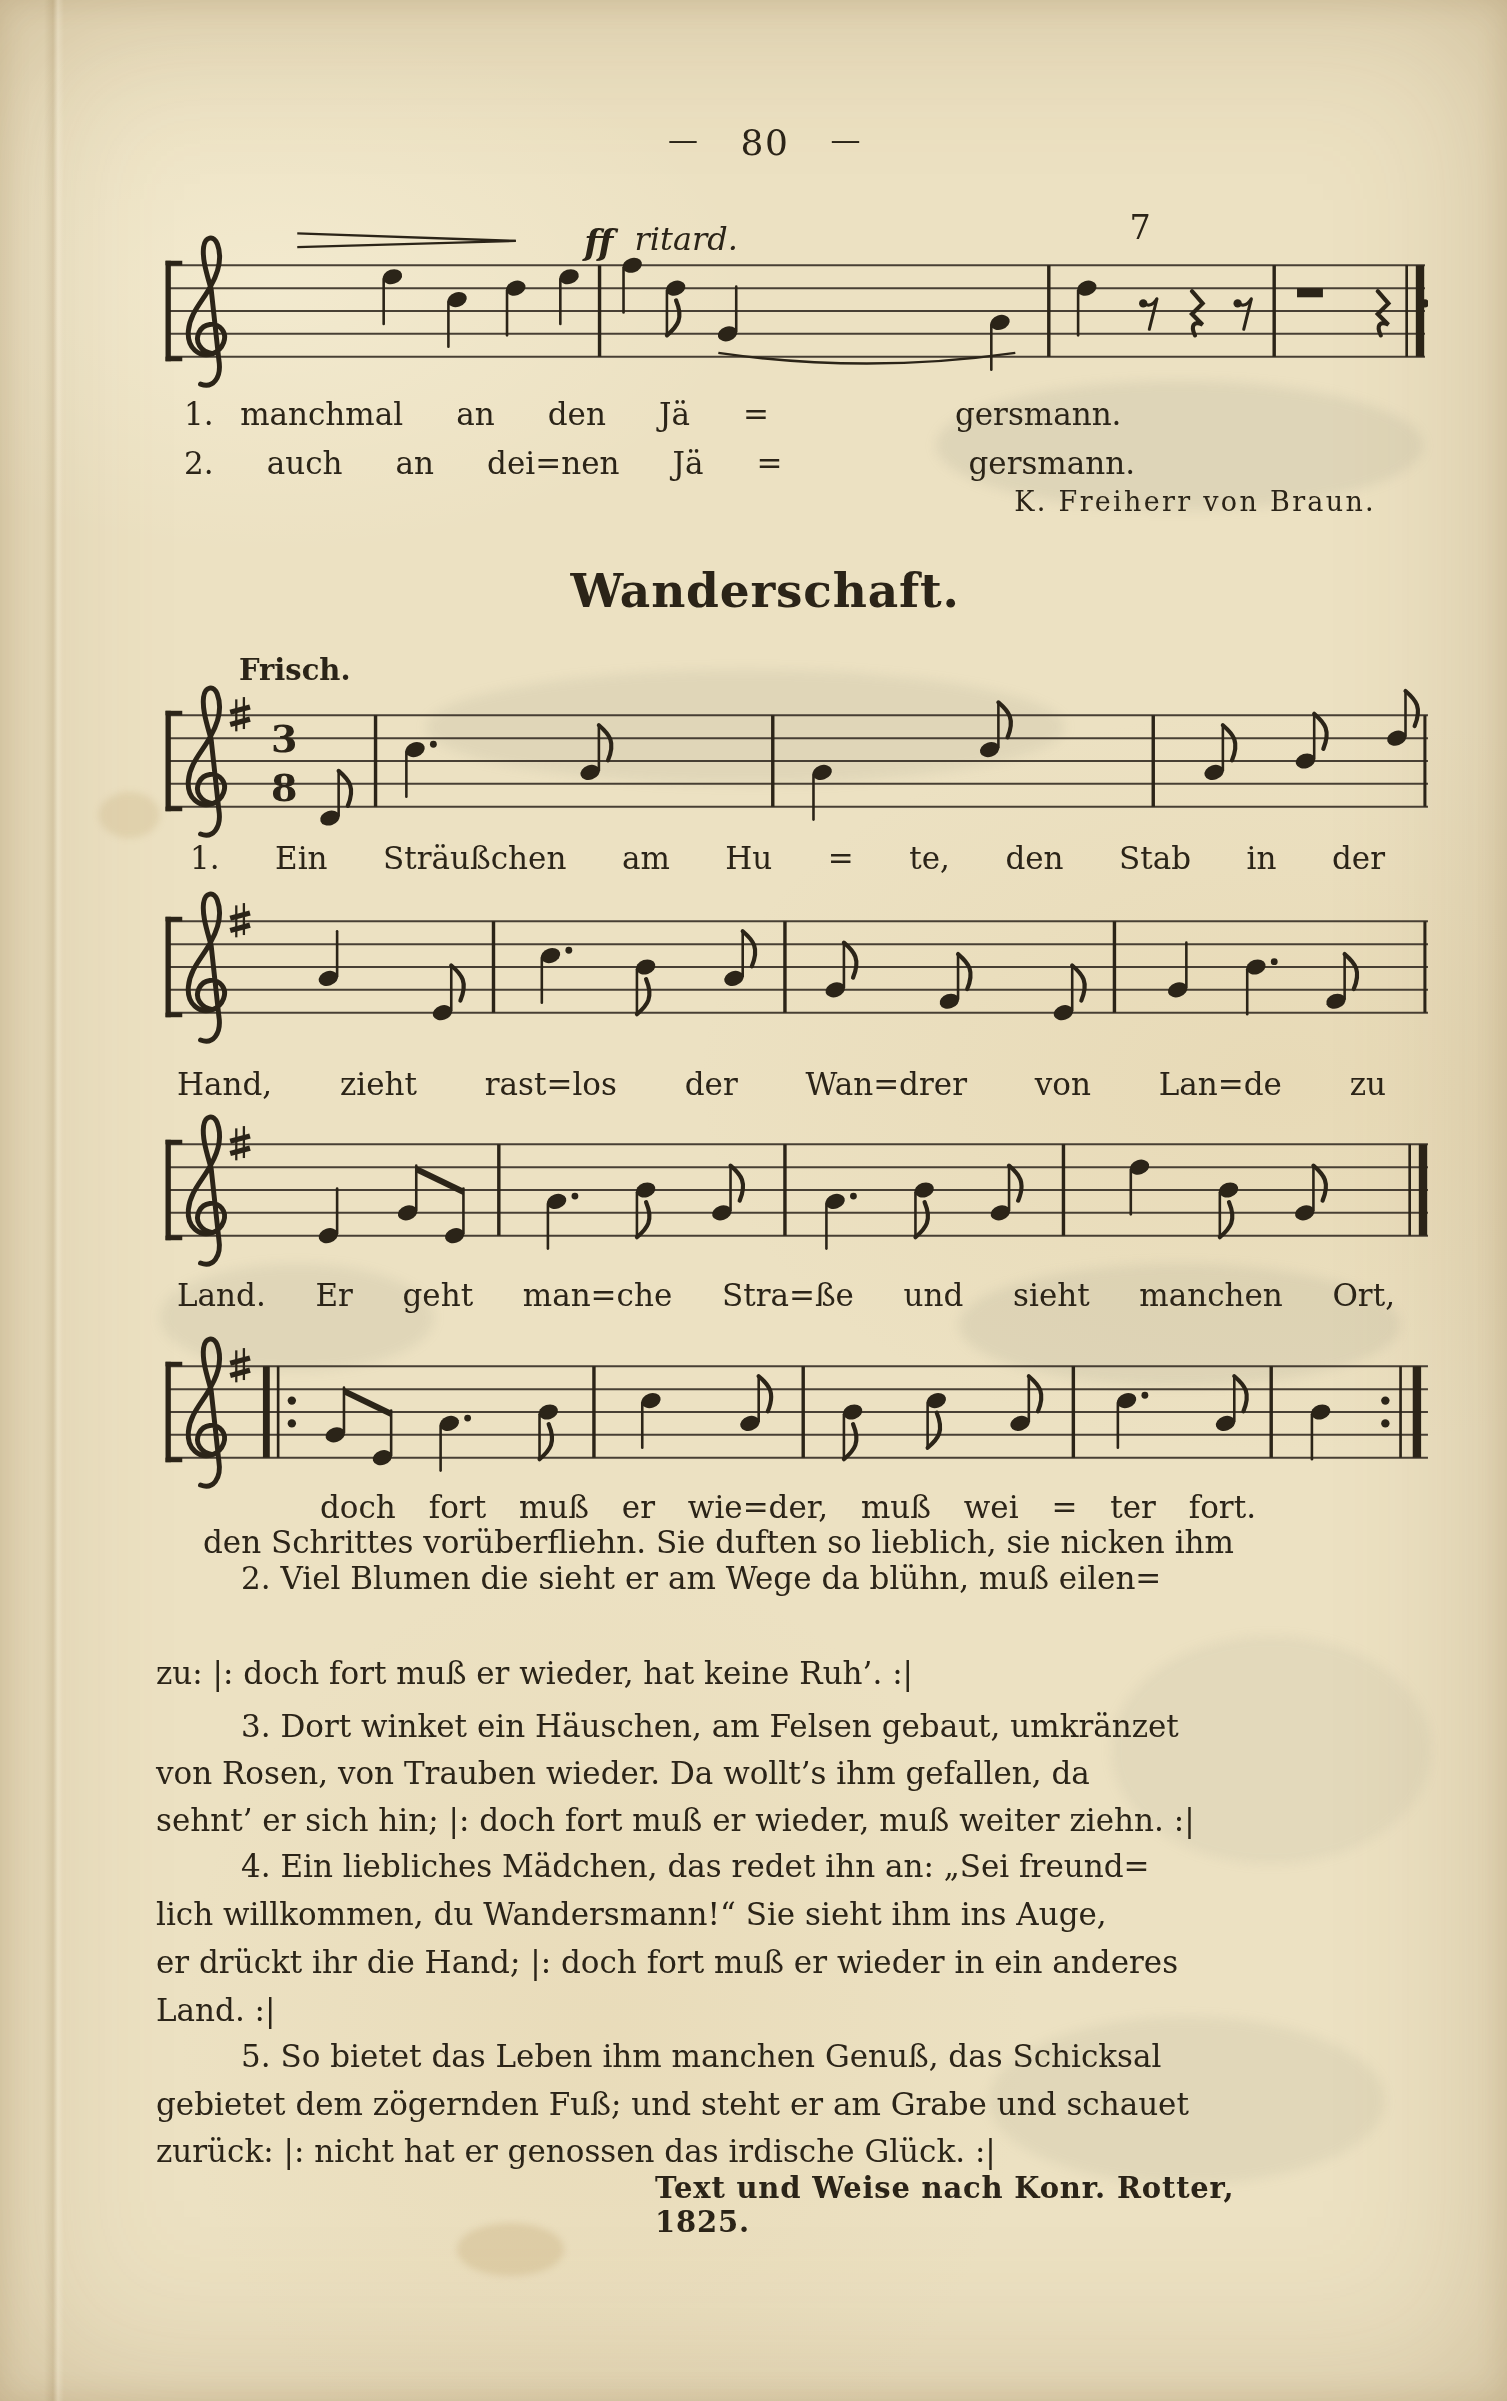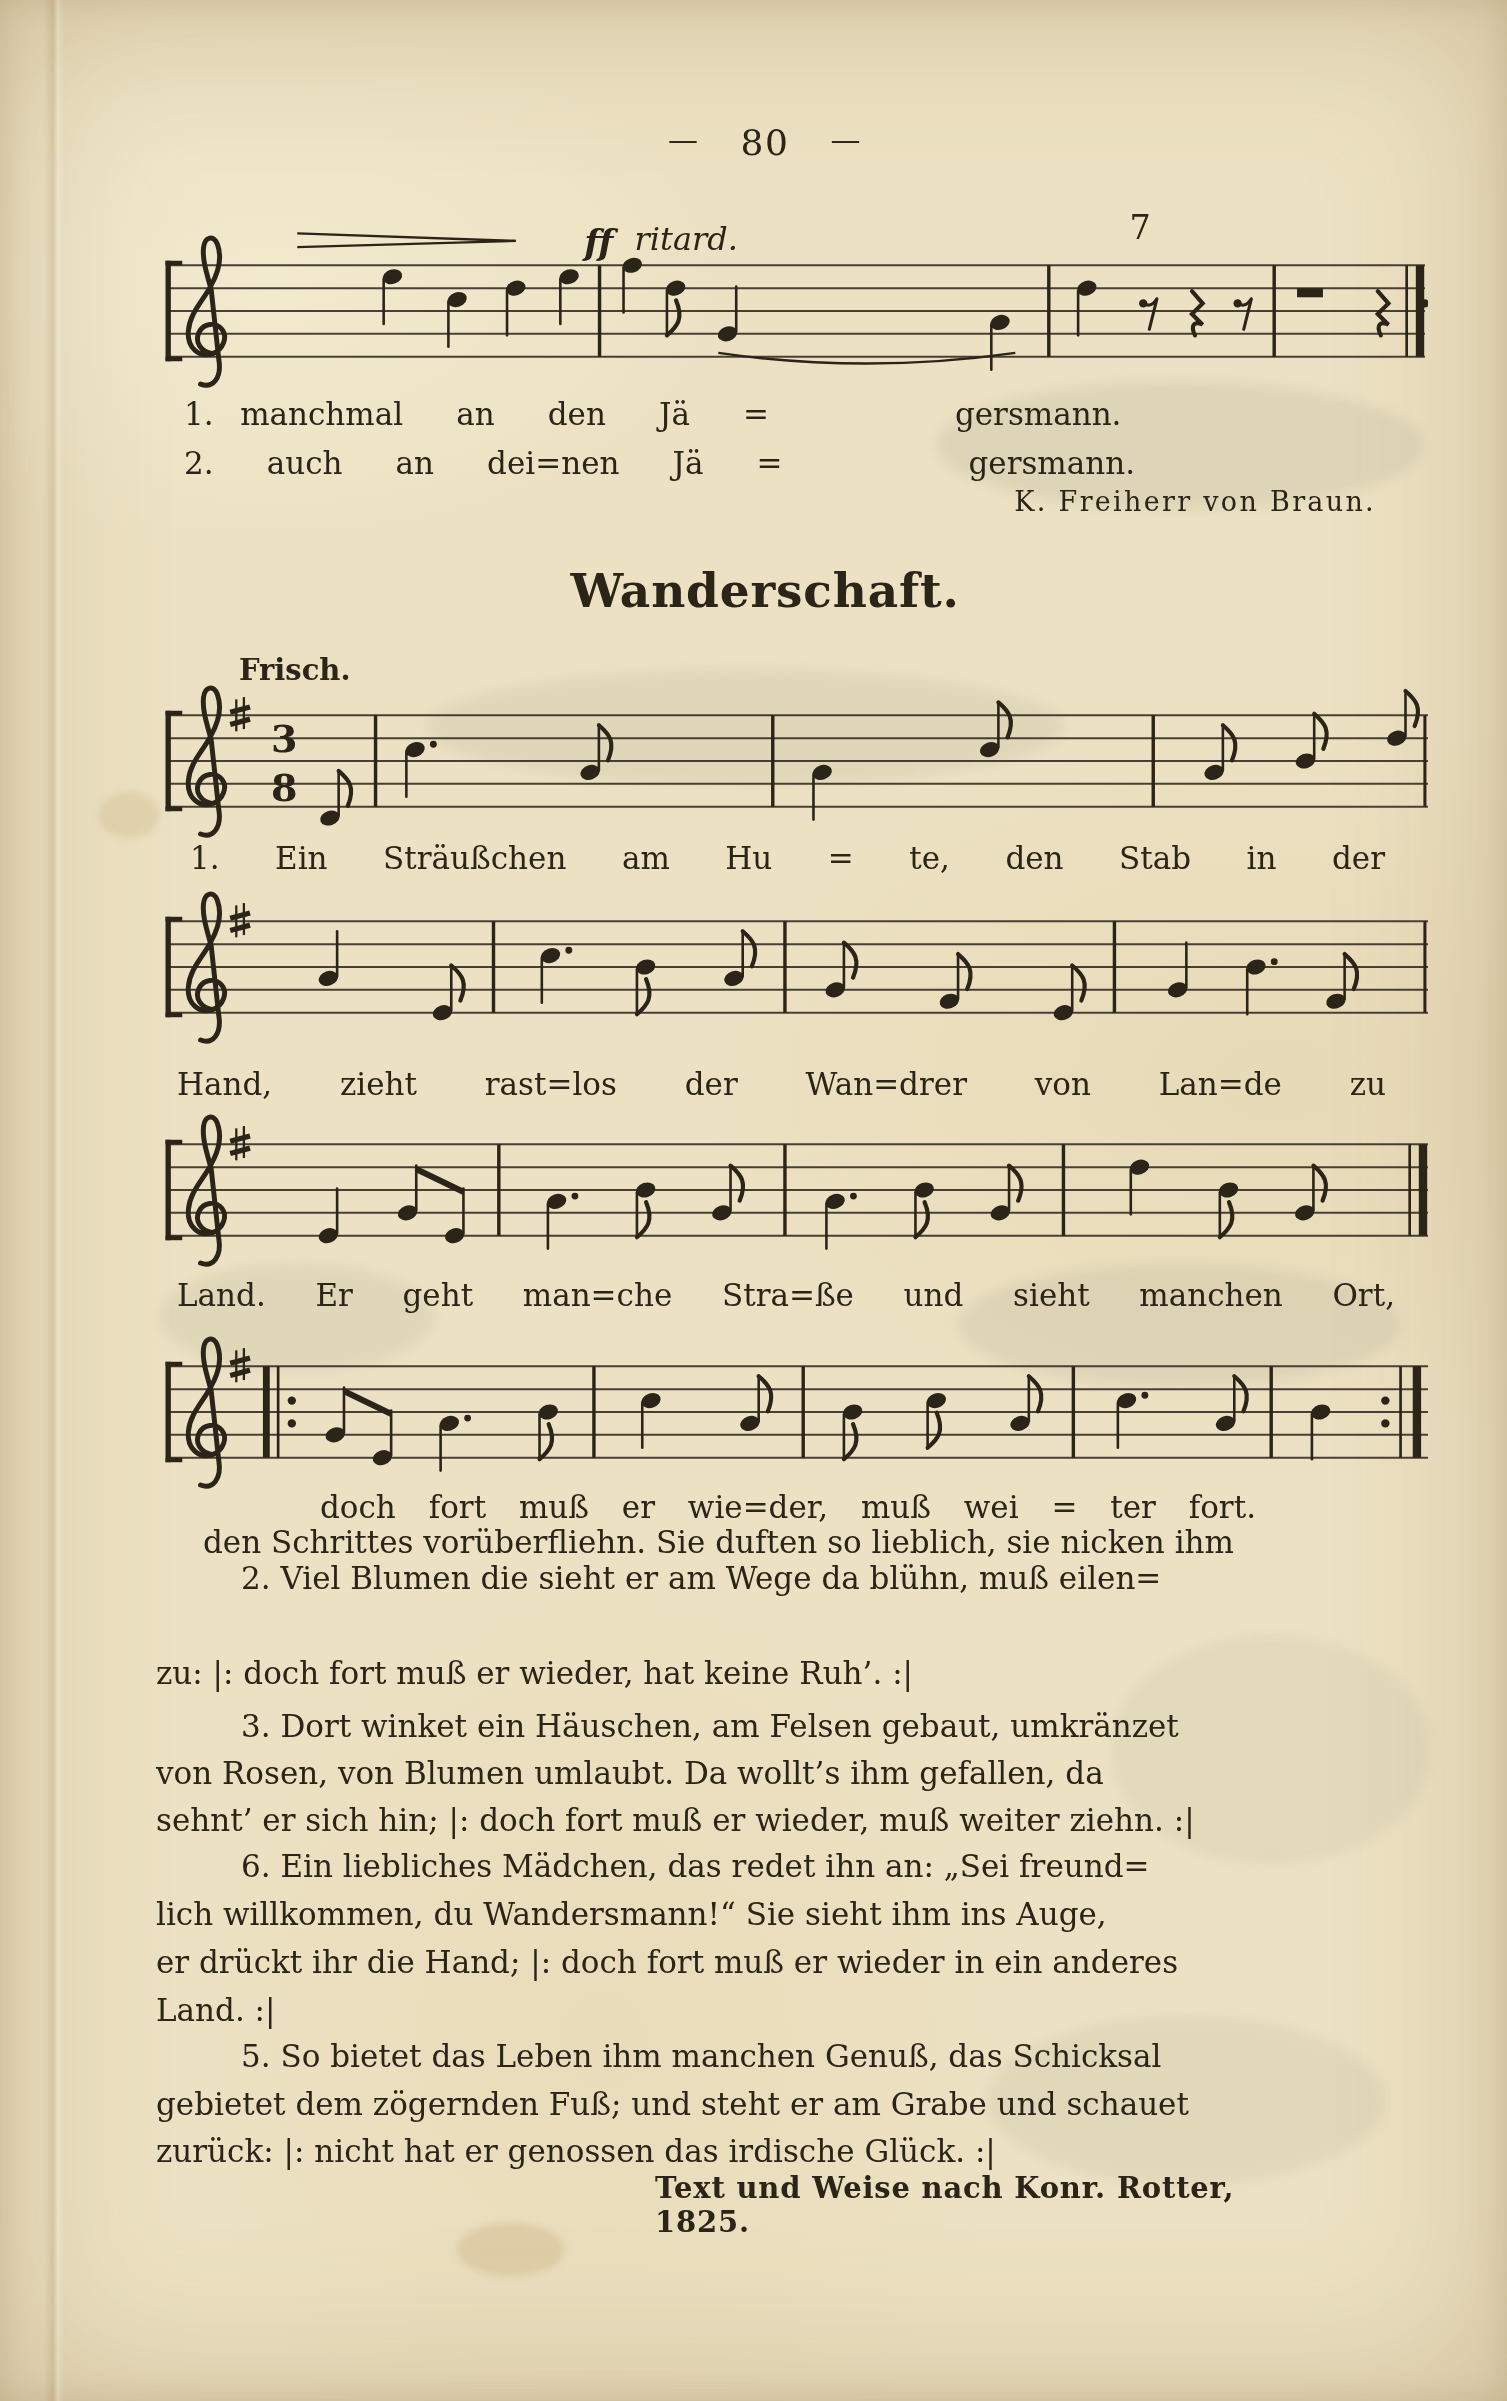--- a/index.html
+++ b/index.html
@@ -336,24 +336,24 @@
         <rect x="1641" y="70" width="11" height="120" fill="#2b2418"></rect>
       </svg>
     </div>
   <div class="lyr spread" style="left:320px;top:1489px;width:936px;">doch fort muß er wie=der, muß wei = ter fort.</div>
 
   <div class="verse-line verse-first" style="top:1560px;">2. Viel Blumen die sieht er am Wege da blühn, muß eilen=</div>
   <div class="verse-line" style="top:1524px;margin-left:47px;">den Schrittes vorüberfliehn. Sie duften so lieblich, sie nicken ihm</div>
   <div class="verse-line" style="top:1655px;">zu: |: doch fort muß er wieder, hat keine Ruh’. :|</div>
 
   <div class="verse-line verse-first" style="top:1708px;">3. Dort winket ein Häuschen, am Felsen gebaut, umkränzet</div>
-  <div class="verse-line" style="top:1755px;">von Rosen, von Blumen umlaubt. Da wollt’s ihm gefallen, da</div>
+  <div class="verse-line" style="top:1755px;">von Rosen, von Trauben wieder. Da wollt’s ihm gefallen, da</div>
   <div class="verse-line" style="top:1802px;">sehnt’ er sich hin; |: doch fort muß er wieder, muß weiter ziehn. :|</div>
 
-  <div class="verse-line verse-first" style="top:1848px;">6. Ein liebliches Mädchen, das redet ihn an: „Sei freund=</div>
+  <div class="verse-line verse-first" style="top:1848px;">4. Ein liebliches Mädchen, das redet ihn an: „Sei freund=</div>
   <div class="verse-line" style="top:1896px;">lich willkommen, du Wandersmann!“ Sie sieht ihm ins Auge,</div>
   <div class="verse-line" style="top:1992px;">Land. :|</div>
   <div class="verse-line" style="top:1944px;">er drückt ihr die Hand; |: doch fort muß er wieder in ein anderes</div>
 
   <div class="verse-line verse-first" style="top:2038px;">5. So bietet das Leben ihm manchen Genuß, das Schicksal</div>
   <div class="verse-line" style="top:2086px;">gebietet dem zögernden Fuß; und steht er am Grabe und schauet</div>
   <div class="verse-line" style="top:2133px;">zurück: |: nicht hat er genossen das irdische Glück. :|</div>
 
   <div class="credit">Text und Weise nach Konr. Rotter, 1825.</div>
 </div>

